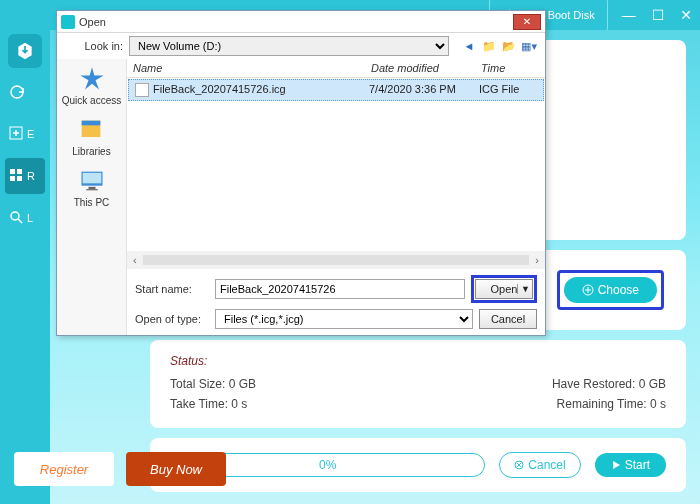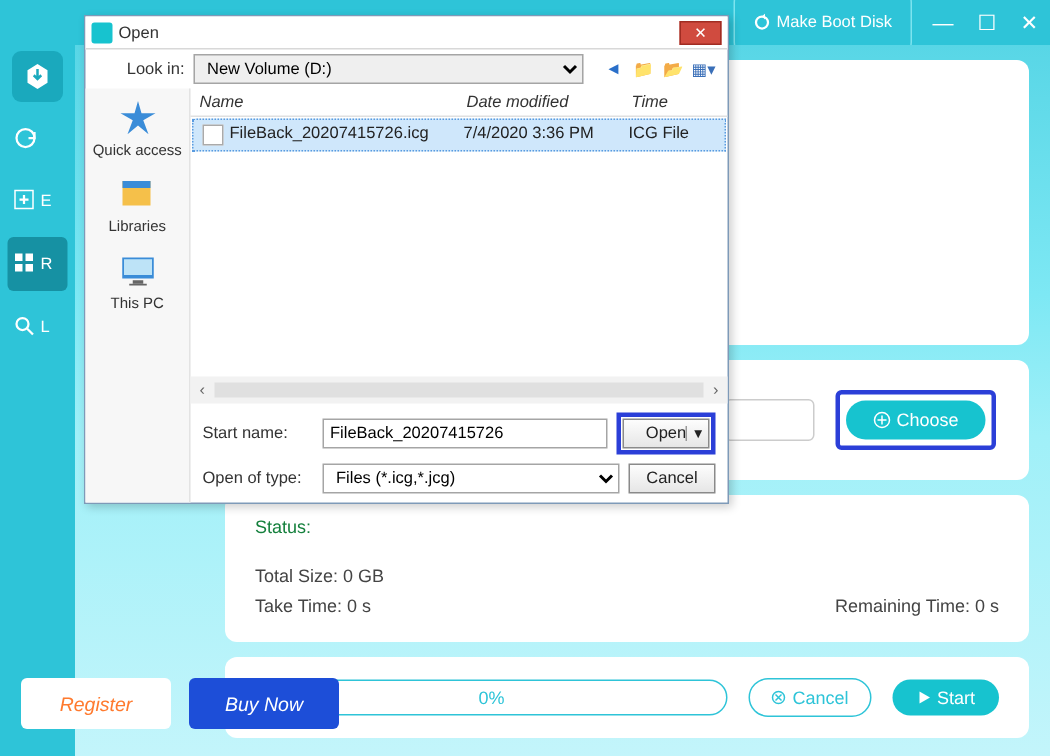--- a/index.html
+++ b/index.html
@@ -11,40 +11,40 @@
 .win-btns span { cursor:pointer; }
 .body { flex:1; display:flex; }
 .sidebar { width:50px; background:#2ec4d8; display:flex; flex-direction:column; align-items:center; padding-top:4px; gap:6px; }
 .logo { width:34px; height:34px; background:#1aa9bd; border-radius:6px; display:flex; align-items:center; justify-content:center; }
 .logo svg { width:20px; height:20px; }
 .side-item { width:40px; height:36px; display:flex; align-items:center; justify-content:flex-start; color:#fff; font-size:11px; gap:2px; padding-left:4px; }
 .side-item.active { background:#1691a3; border-radius:4px; }
 .side-item svg { width:16px; height:16px; flex-shrink:0; }
 .footer-btns { position:absolute; bottom:18px; left:14px; display:flex; flex-direction:row; gap:12px; }
 .btn-register { width:100px; height:34px; background:#fff; color:#ff7a2e; border-radius:4px; display:flex; align-items:center; justify-content:center; font-size:13px; font-style:italic; }
-.btn-buy { width:100px; height:34px; background:#1d4ed8; color:#fff; border-radius:4px; display:flex; align-items:center; justify-content:center; font-size:13px; font-style:italic; }
+.btn-buy { width:100px; height:34px; background:#c2410c; color:#fff; border-radius:4px; display:flex; align-items:center; justify-content:center; font-size:13px; font-style:italic; }
 .main { flex:1; background:linear-gradient(#58d6e6 0%,#7de8f4 35%,#a0f0f8 55%,#c3f5fb 100%); padding:10px 14px 12px 100px; display:flex; flex-direction:column; gap:10px; }
 .card { background:#fff; border-radius:8px; padding:14px 20px; font-size:12px; color:#444; }
 .part-table { flex:1; }
 .part-head { display:flex; font-size:12px; color:#333; padding:4px 0 10px 0; }
 .col-size { width:100px; text-align:left; }
 .col-fs { flex:1; text-align:left; }
 .part-row { display:flex; padding:8px 0; color:#555; font-size:12px; }
 .choose-card { display:flex; align-items:center; justify-content:flex-end; gap:14px; padding:20px 22px; }
 .choose-input { border:1px solid #ccc; border-radius:4px; height:28px; width:60px; }
 .btn-choose-wrap { border:3px solid #2b3fd8; padding:4px; border-radius:4px; }
 .btn-choose { background:#17c3cf; color:#fff; border-radius:16px; padding:6px 18px; font-size:12px; display:flex; align-items:center; gap:4px; }
 .status-card .row { display:flex; justify-content:space-between; padding:3px 0; }
-.status-title { color:#15803d; margin-bottom:16px; }
+.status-title { font-style:italic; color:#7f1d1d; margin-bottom:6px; }
 .action-card { display:flex; align-items:center; gap:14px; padding:14px 20px; }
 .progress { flex:1; border:1px solid #2ec4d8; border-radius:16px; height:24px; display:flex; align-items:center; justify-content:center; color:#2ec4d8; font-size:12px; }
 .btn-cancel { border:1px solid #2ec4d8; border-radius:14px; padding:5px 14px; color:#2ec4d8; font-size:12px; display:flex; align-items:center; gap:4px; }
 .btn-start { background:#17c3cf; color:#fff; border-radius:14px; padding:5px 16px; font-size:12px; display:flex; align-items:center; gap:4px; }
 
-.dialog { position:absolute; top:10px; left:56px; width:430px; height:326px; background:#fff; border:1px solid #7e9ab8; box-shadow:2px 2px 6px rgba(0,0,0,.2); display:flex; flex-direction:column; font-size:11px; }
+.dialog { position:absolute; top:10px; left:56px; width:490px; height:326px; background:#fff; border:1px solid #7e9ab8; box-shadow:2px 2px 6px rgba(0,0,0,.2); display:flex; flex-direction:column; font-size:11px; }
 .dlg-title { height:22px; background:#fff; border-bottom:1px solid #d8d8d8; display:flex; align-items:center; justify-content:space-between; padding:0 4px; }
 .dlg-title-left { display:flex; align-items:center; gap:4px; color:#333; }
 .dlg-title-left .ico { width:14px; height:14px; background:#17c3cf; border-radius:2px; }
 .dlg-close { width:28px; height:16px; background:#d04b3f; color:#fff; display:flex; align-items:center; justify-content:center; font-size:10px; border:1px solid #a02c22; }
 .dlg-look { height:26px; display:flex; align-items:center; gap:6px; padding:0 8px; }
 .dlg-look label { width:58px; text-align:right; color:#333; }
 .dlg-look select { flex:1; height:20px; border:1px solid #a5a5a5; font-size:11px; padding-left:4px; }
 .dlg-tool { display:flex; gap:4px; margin-left:6px; }
 .dlg-tool span { width:16px; height:16px; display:inline-flex; align-items:center; justify-content:center; }
 .dlg-body { flex:1; display:flex; }
@@ -157,20 +157,21 @@
                 <path d="M6 3 L6 9 M3 6 L9 6" stroke="#fff"></path>
               </svg>
             <span>Choose</span>
           </div>
         </div>
       </div>
       <div class="card status-card">
         <div class="status-title">Status:</div>
         <div class="row">
             <span>Total Size: 0 GB</span>
+            <span>Have Restored: 0 GB</span>
           </div>
         <div class="row">
             <span>Take Time: 0 s</span>
             <span>Remaining Time: 0 s</span>
           </div>
       </div>
       <div class="card action-card">
         <div class="progress">
             <span>0%</span>
           </div>

